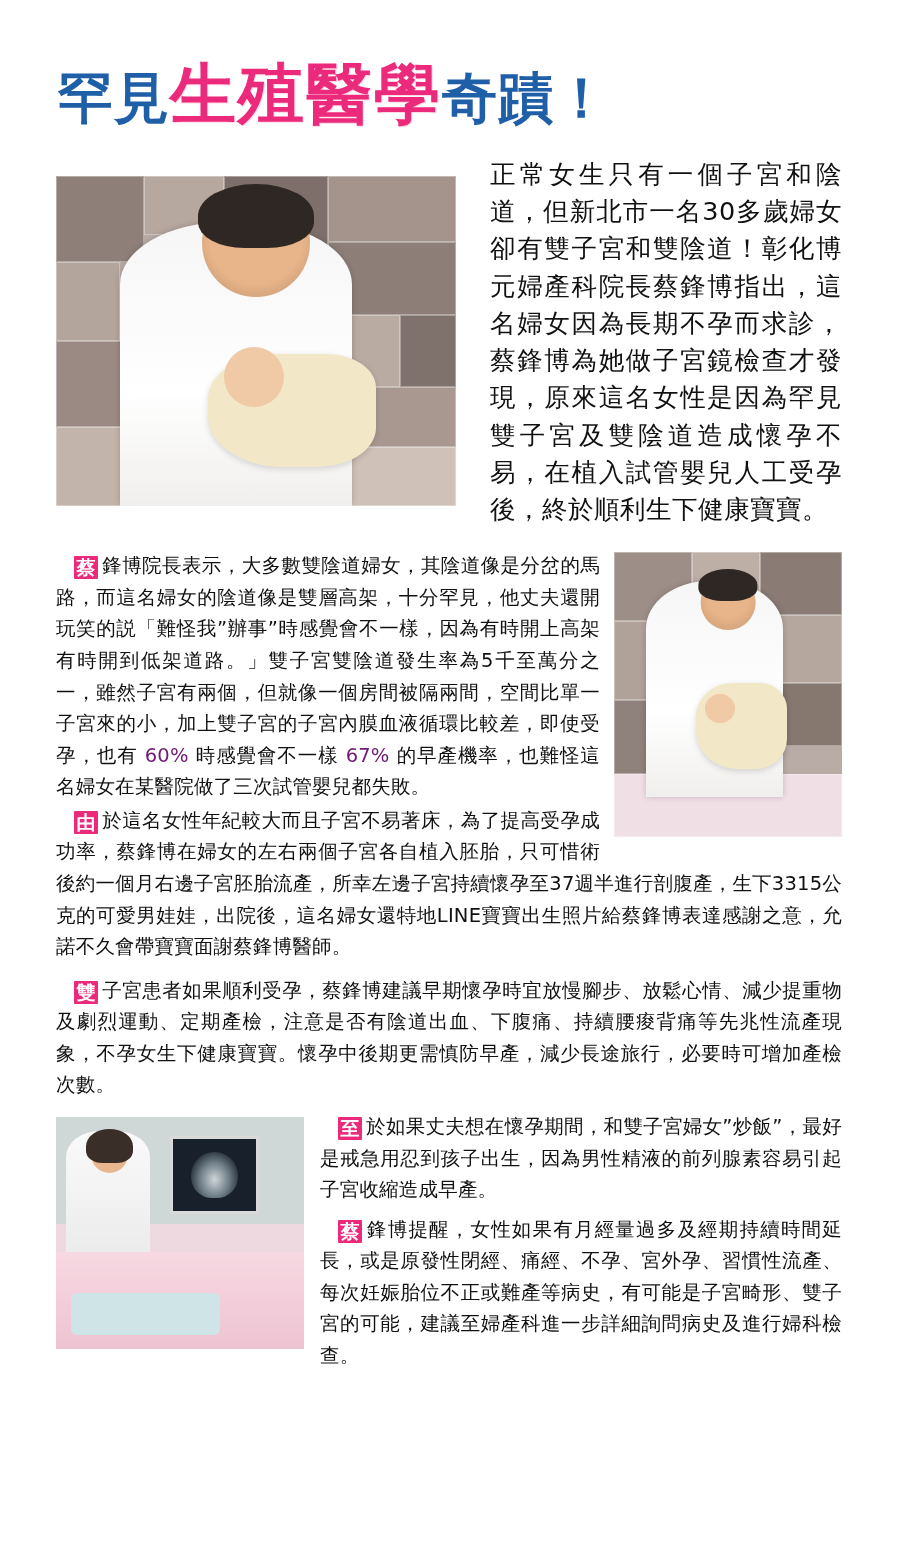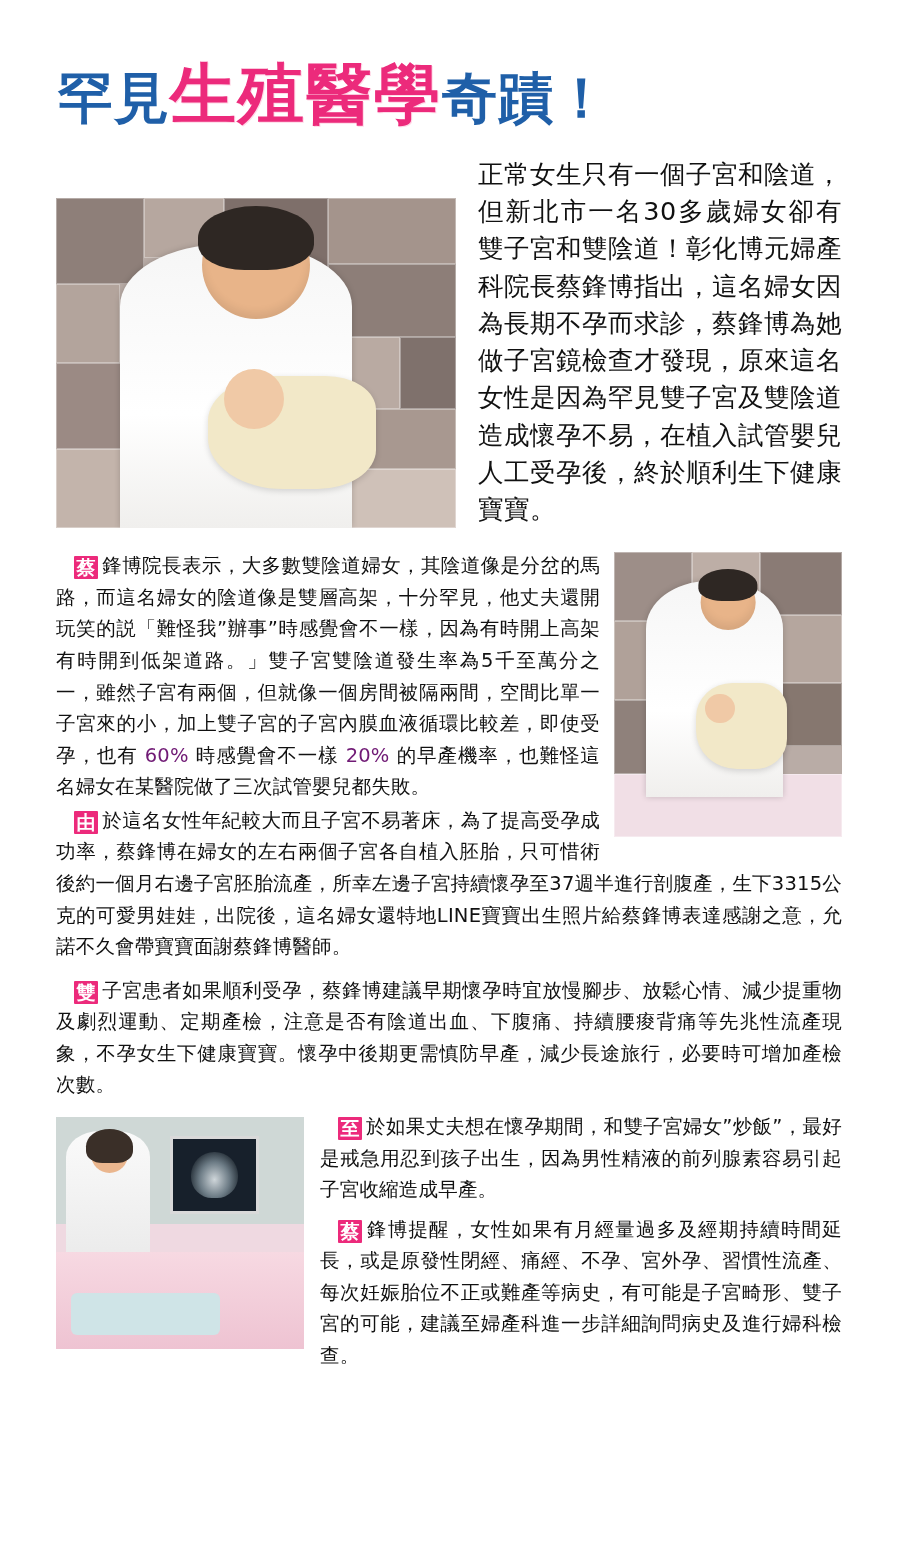--- a/index.html
+++ b/index.html
@@ -57,21 +57,22 @@
     letter-spacing: 1px;
     margin-top: 16px;
     margin-left: 2px;
     text-shadow: 1px 1px 0 #ffdded;
   }
 
   
   .lead {
     margin-top: 26px;
     display: flex;
-    align-items: flex-end;
+    align-items: center;
+    gap: 12px;
   }
   .photo {
     position: relative;
     overflow: hidden;
     background: #cfc9c4;
     flex: none;
   }
   .photo-main {
     width: 400px;
     height: 330px;
@@ -312,21 +313,21 @@
           <div class="tile" style="left:64%;top:46%;width:36%;height:22%;background:#86776f;"></div>
           <div class="tile" style="left:0;top:78%;width:100%;height:22%;background:#f1dfe6;"></div>
         </div>
         <div class="doctor" style="left:14%;width:60%;height:76%;bottom:14%;"></div>
         <div class="head" style="top:8%;width:24%;padding-bottom:24%;"></div>
         <div class="hair" style="top:6%;width:26%;padding-bottom:14%;"></div>
         <div class="baby" style="bottom:24%;left:36%;width:40%;height:30%;"></div>
         <div class="baby-head" style="bottom:40%;left:40%;width:13%;padding-bottom:13%;"></div>
       </div>
 
-      <p class="para"><span class="dropcap">蔡</span><span>鋒博院長表示，大多數雙陰道婦女，其陰道像是分岔的馬路，而這名婦女的陰道像是雙層高架，十分罕見，他丈夫還開玩笑的説「難怪我”辦事”時感覺會不一樣，因為有時開上高架有時開到低架道路。」雙子宮雙陰道發生率為5千至萬分之一，雖然子宮有兩個，但就像一個房間被隔兩間，空間比單一子宮來的小，加上雙子宮的子宮內膜血液循環比較差，即使受孕，也有 </span><span class="hl-orange">60%</span><span> 時感覺會不一樣 </span><span class="hl-orange">20%</span><span> 的早產機率，也難怪這名婦女在某醫院做了三次試管嬰兒都失敗。</span></p>
+      <p class="para"><span class="dropcap">蔡</span><span>鋒博院長表示，大多數雙陰道婦女，其陰道像是分岔的馬路，而這名婦女的陰道像是雙層高架，十分罕見，他丈夫還開玩笑的説「難怪我”辦事”時感覺會不一樣，因為有時開上高架有時開到低架道路。」雙子宮雙陰道發生率為5千至萬分之一，雖然子宮有兩個，但就像一個房間被隔兩間，空間比單一子宮來的小，加上雙子宮的子宮內膜血液循環比較差，即使受孕，也有 </span><span class="hl-orange">60%</span><span> 時感覺會不一樣 </span><span class="hl-orange">67%</span><span> 的早產機率，也難怪這名婦女在某醫院做了三次試管嬰兒都失敗。</span></p>
 
       <p class="para"><span class="dropcap">由</span><span>於這名女性年紀較大而且子宮不易著床，為了提高受孕成功率，蔡鋒博在婦女的左右兩個子宮各自植入胚胎，只可惜術後約一個月右邊子宮胚胎流產，所幸左邊子宮持續懷孕至37週半進行剖腹產，生下3315公克的可愛男娃娃，出院後，這名婦女還特地LINE寶寶出生照片給蔡鋒博表達感謝之意，允諾不久會帶寶寶面謝蔡鋒博醫師。</span></p>
     </div>
 
     <p class="para" style="margin-top:10px;"><span class="dropcap">雙</span><span>子宮患者如果順利受孕，蔡鋒博建議早期懷孕時宜放慢腳步、放鬆心情、減少提重物及劇烈運動、定期產檢，注意是否有陰道出血、下腹痛、持續腰痠背痛等先兆性流產現象，不孕女生下健康寶寶。懷孕中後期更需慎防早產，減少長途旅行，必要時可增加產檢次數。</span></p>
 
     <div class="clearfix" style="margin-top:10px;">
       <div class="photo photo-left">
         <div class="collage" style="background:#e6dfe2;">
           <div class="tile" style="left:0;top:0;width:100%;height:46%;background:#cfd8d6;border:none;"></div>

